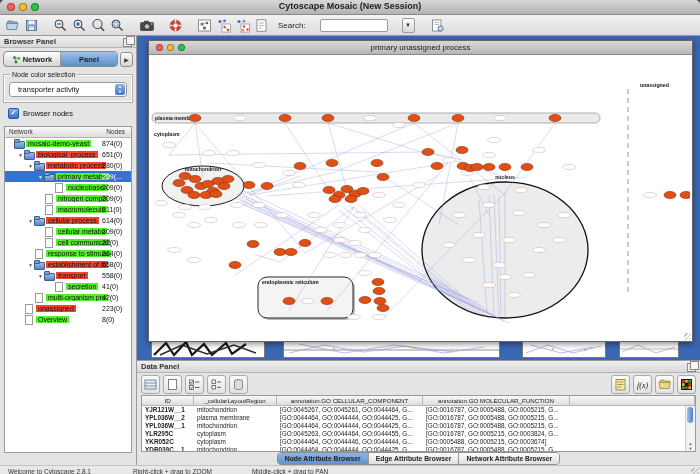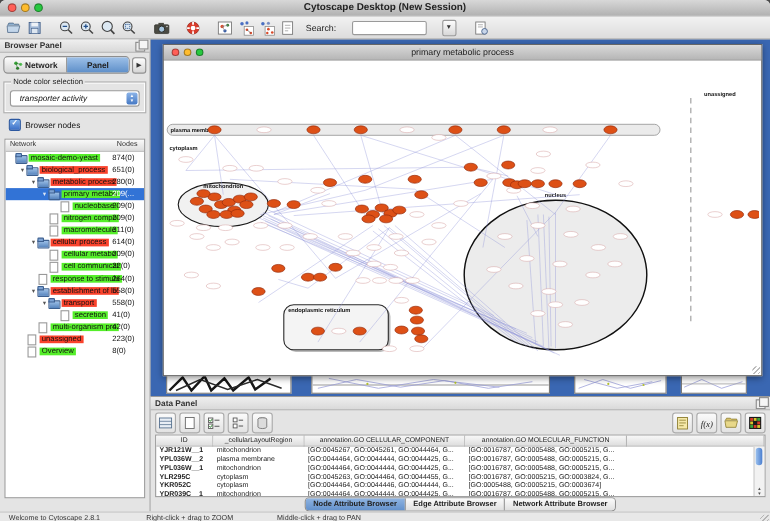--- a/index.html
+++ b/index.html
@@ -33,21 +33,21 @@
   .float-icon{position:absolute;right:4px;top:2px;width:7px;height:7px;border:1px solid #888;background:#eee;}
   .float-icon:before{content:"";position:absolute;left:2px;top:-3px;width:7px;height:7px;border:1px solid #888;background:#f6f6f6;}
   .cp-tabs{display:flex;align-items:center;padding:3px 3px 2px;gap:0;}
   .seg-group{flex:1;display:flex;border:1px solid #8e8e8e;border-radius:4px;overflow:hidden;background:linear-gradient(#fdfdfd,#d5d5d5);}
   .seg{flex:1;font-size:7.5px;font-weight:bold;color:#222;text-align:center;padding:2.5px 0;display:flex;align-items:center;justify-content:center;gap:2px;}
   .seg.sel{background:linear-gradient(#9dc0e8,#5e8fc9);}
   .seg + .seg{border-left:1px solid #9a9a9a;}
   .tab-more{width:11px;height:13px;margin-left:2px;border:1px solid #8e8e8e;border-radius:3px;background:linear-gradient(#fdfdfd,#d5d5d5);font-size:6px;color:#333;display:flex;align-items:center;justify-content:center;}
   .groupbox{position:relative;margin:6px 4px 0;border:1px solid #fff;outline:1px solid #b0b0b0;padding:6px 4px 4px;}
   .groupbox .gb-label{position:absolute;top:-5px;left:5px;background:#e4e4e4;font-size:7px;color:#222;padding:0 2px;}
-  .combo{position:relative;height:13px;background:#fff;border:1px solid #9a9a9a;border-radius:3px;font-size:7.5px;color:#111;display:flex;align-items:center;padding-left:8px;font-style:italic;}
+  .combo{position:relative;height:13px;background:#fff;border:1px solid #9a9a9a;border-radius:3px;font-size:7.5px;color:#111;display:flex;align-items:center;padding-left:8px;}
   .combo .stepper{position:absolute;right:1px;top:1px;bottom:1px;width:10px;border-radius:2px;background:linear-gradient(#8cb4e8,#4679c4);color:#fff;font-size:4px;line-height:4.5px;text-align:center;display:flex;flex-direction:column;justify-content:center;}
   .check-row{display:flex;align-items:center;gap:4px;padding:6px 8px 5px;}
   .checkbox{width:9px;height:9px;border-radius:2px;background:linear-gradient(#7fb0ea,#3b6fc6);border:1px solid #2c58a0;color:#fff;font-size:7px;line-height:8px;text-align:center;font-weight:bold;}
   .check-label{font-size:7.5px;color:#111;}
   .tree-wrap{flex:1;margin:2px 4px 4px;border:1px solid #9a9a9a;background:#fff;display:flex;flex-direction:column;overflow:hidden;}
   .tree-header{position:relative;height:10px;background:linear-gradient(#fafafa,#dcdcdc);border-bottom:1px solid #b5b5b5;font-size:6.5px;color:#333;}
   .tree-header .h1{position:absolute;left:4px;top:1px;}
   .tree-header .h2{position:absolute;right:6px;top:1px;}
   .trow{position:relative;height:11px;display:flex;align-items:center;font-size:7px;color:#111;white-space:nowrap;}
   .trow.sel{background:#3273d6;}
@@ -106,21 +106,21 @@
 <body>
 
 <div class="app">
 
   <div class="titlebar">
     <div class="lights">
       <div class="light red"></div>
       <div class="light yellow"></div>
       <div class="light green"></div>
     </div>
-    <div class="title">Cytoscape Desktop (New Session)</div>
+    <div class="title">Cytoscape Mosaic (New Session)</div>
   </div>
 
   <div class="toolbar">
     <div class="tbtn">
         <svg width="15" height="15">
           <path d="M2 5l1-2h4l1 1h4v1" fill="#8fb0cf" stroke="#4a6585" stroke-width=".7"></path>
           <path d="M1.5 5.5h11.5l-1.5 6H2z" fill="#c3d6ea" stroke="#4a6585" stroke-width=".7"></path>
         </svg>
       </div>
     <div class="tbtn">
@@ -420,21 +420,21 @@
             </svg>
         </div>
 
         <div class="net-window">
           <div class="nw-titlebar">
             <div class="lights small">
               <div class="light red"></div>
               <div class="light yellow"></div>
               <div class="light green"></div>
             </div>
-            <div class="nw-title">primary metabolic process</div>
+            <div class="nw-title">primary unassigned process</div>
           </div>
           <svg id="net-canvas" class="nw-canvas" width="541" height="284">
               <rect x="3" y="58" width="448" height="10" rx="5" fill="#ebebeb" stroke="#9a9a9a" stroke-width="0.8"></rect>
               <text x="6" y="65" font-size="5.2" font-weight="bold" font-family="Liberation Sans, sans-serif" fill="#111" text-anchor="start">plasma membrane</text>
               <text x="5" y="81" font-size="5.2" font-weight="bold" font-family="Liberation Sans, sans-serif" fill="#111" text-anchor="start">cytoplasm</text>
               <ellipse cx="356" cy="195" rx="83" ry="68" fill="#ececec" stroke="#111" stroke-width="1.3"></ellipse>
               <text x="356" y="124" font-size="5.2" font-weight="bold" font-family="Liberation Sans, sans-serif" fill="#111" text-anchor="middle">nucleus</text>
               <ellipse cx="54" cy="131" rx="41" ry="20" fill="#f1f1f1" stroke="#1a1a1a" stroke-width="1"></ellipse>
               <text x="54" y="116" font-size="5.2" font-weight="bold" font-family="Liberation Sans, sans-serif" fill="#111" text-anchor="middle">mitochondrion</text>
               <rect x="111" y="224" width="95" height="41" rx="9" fill="#bbb"></rect>

